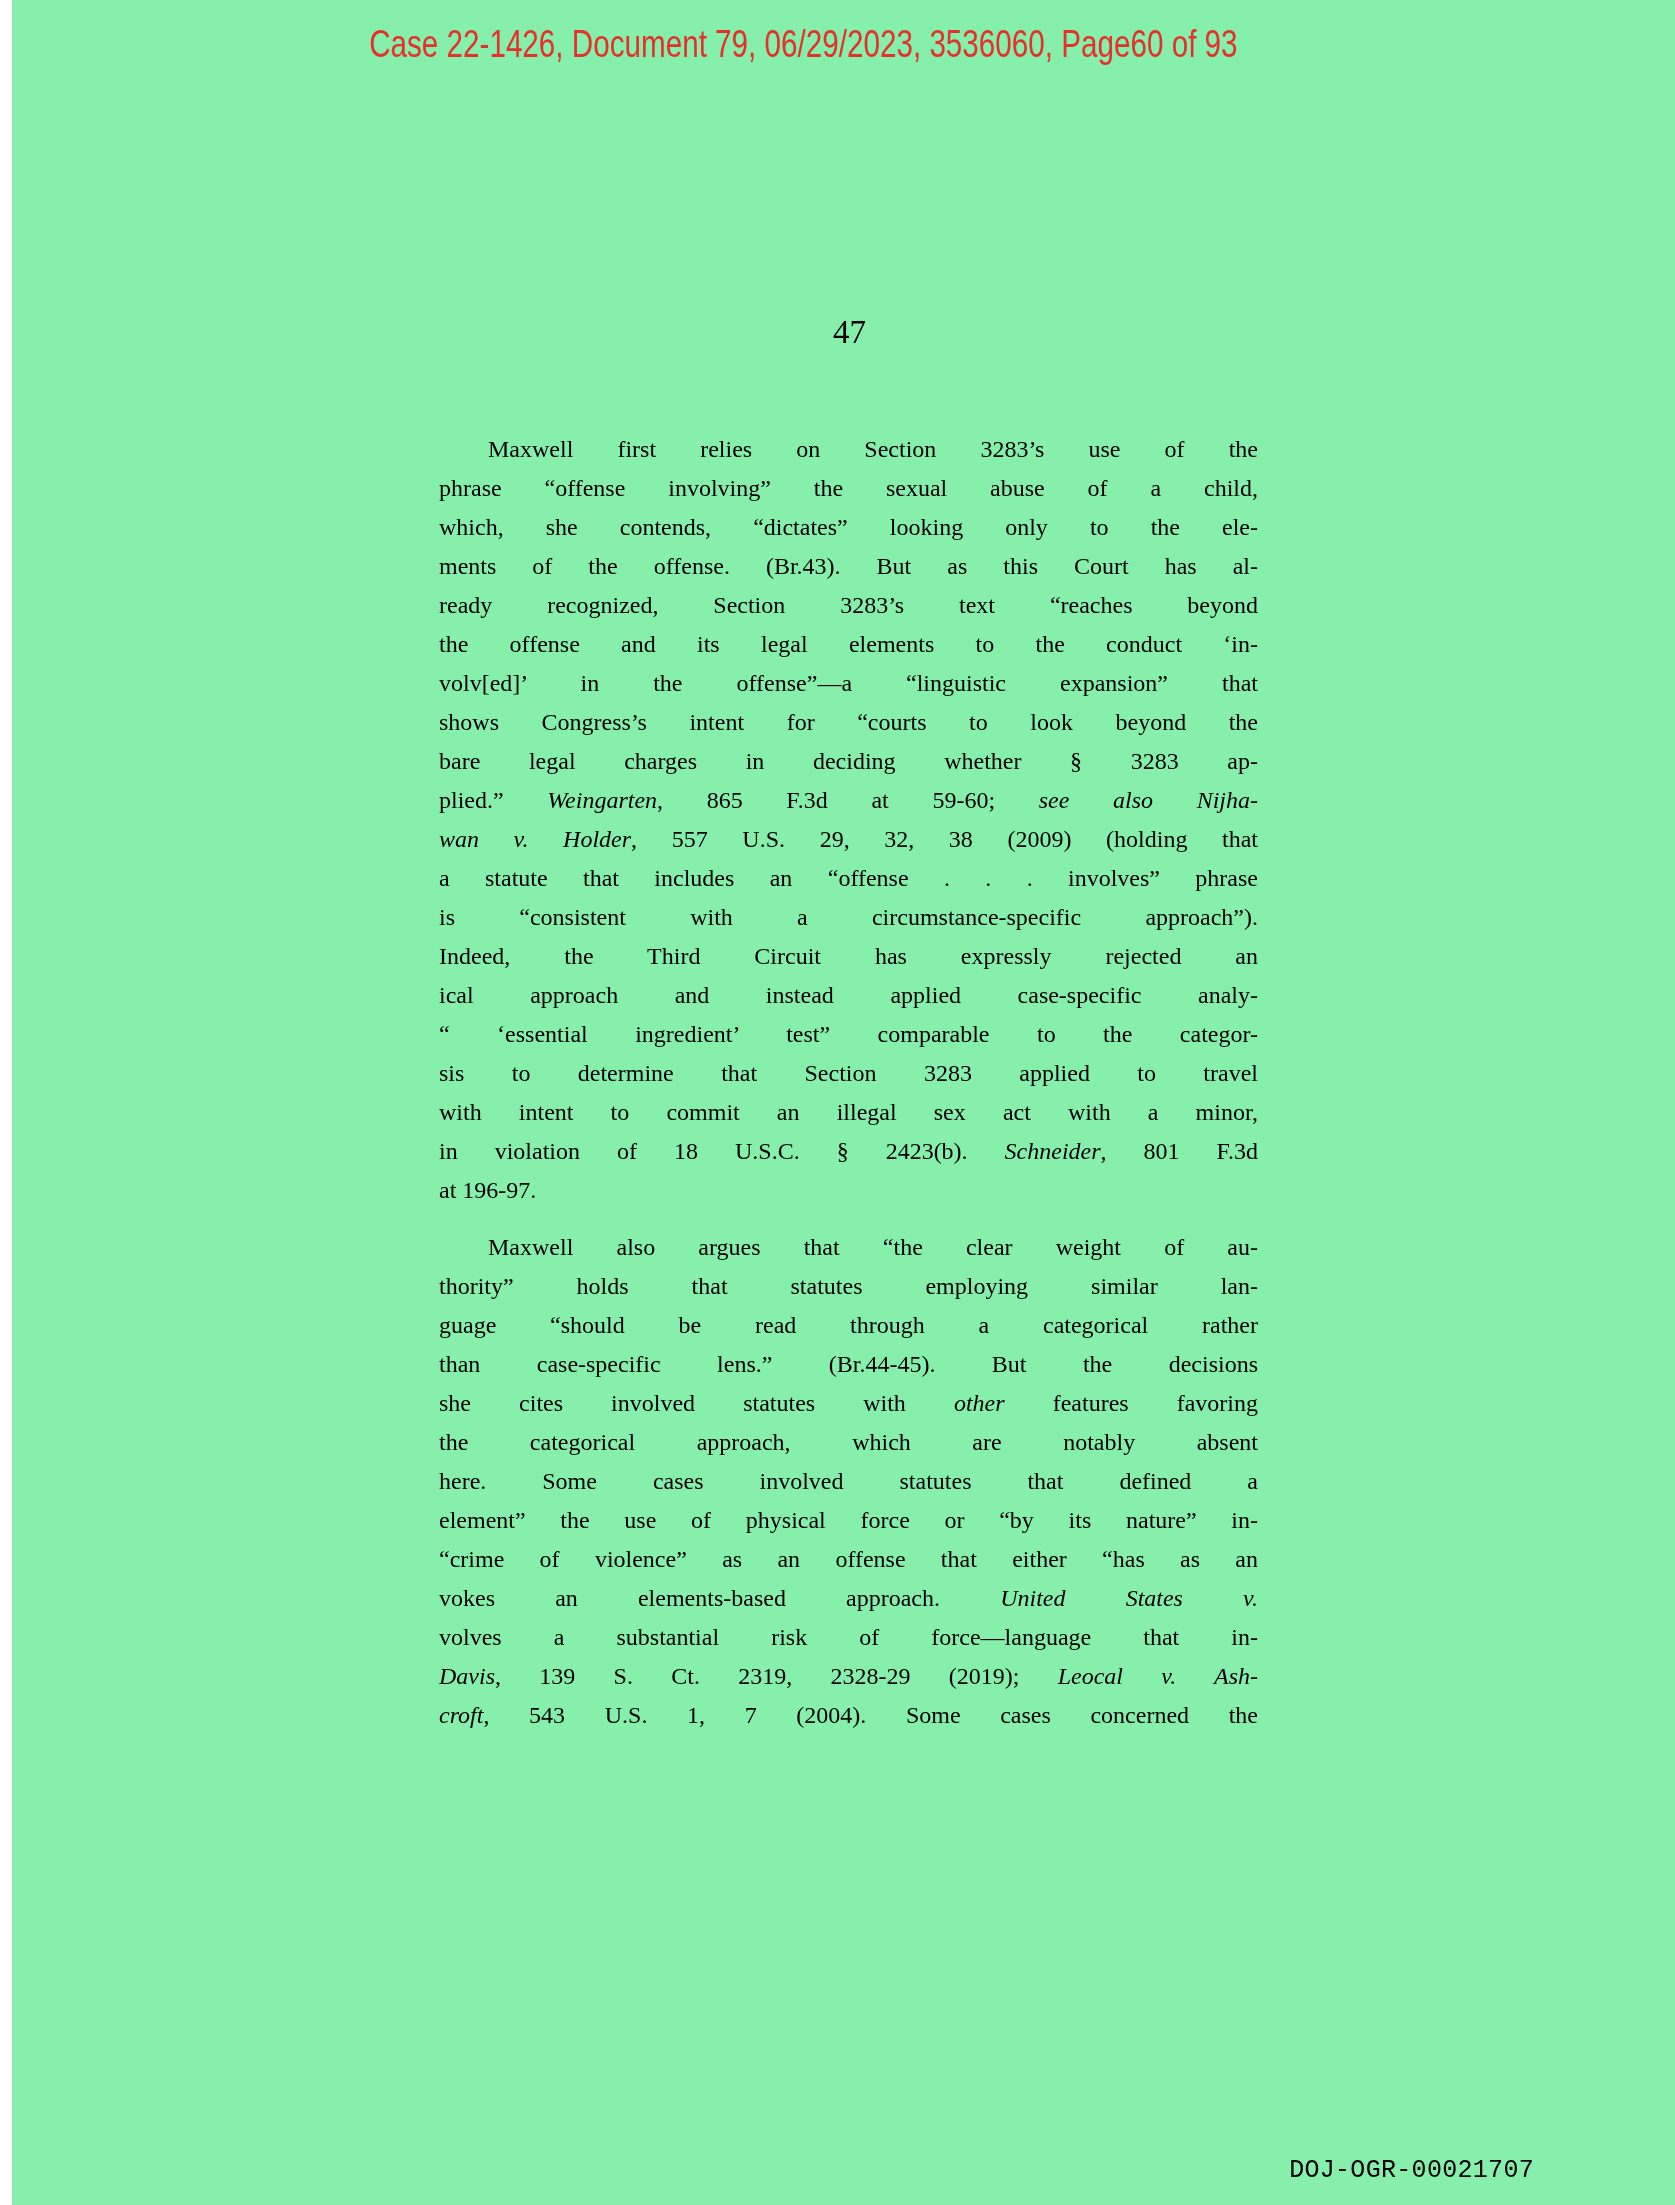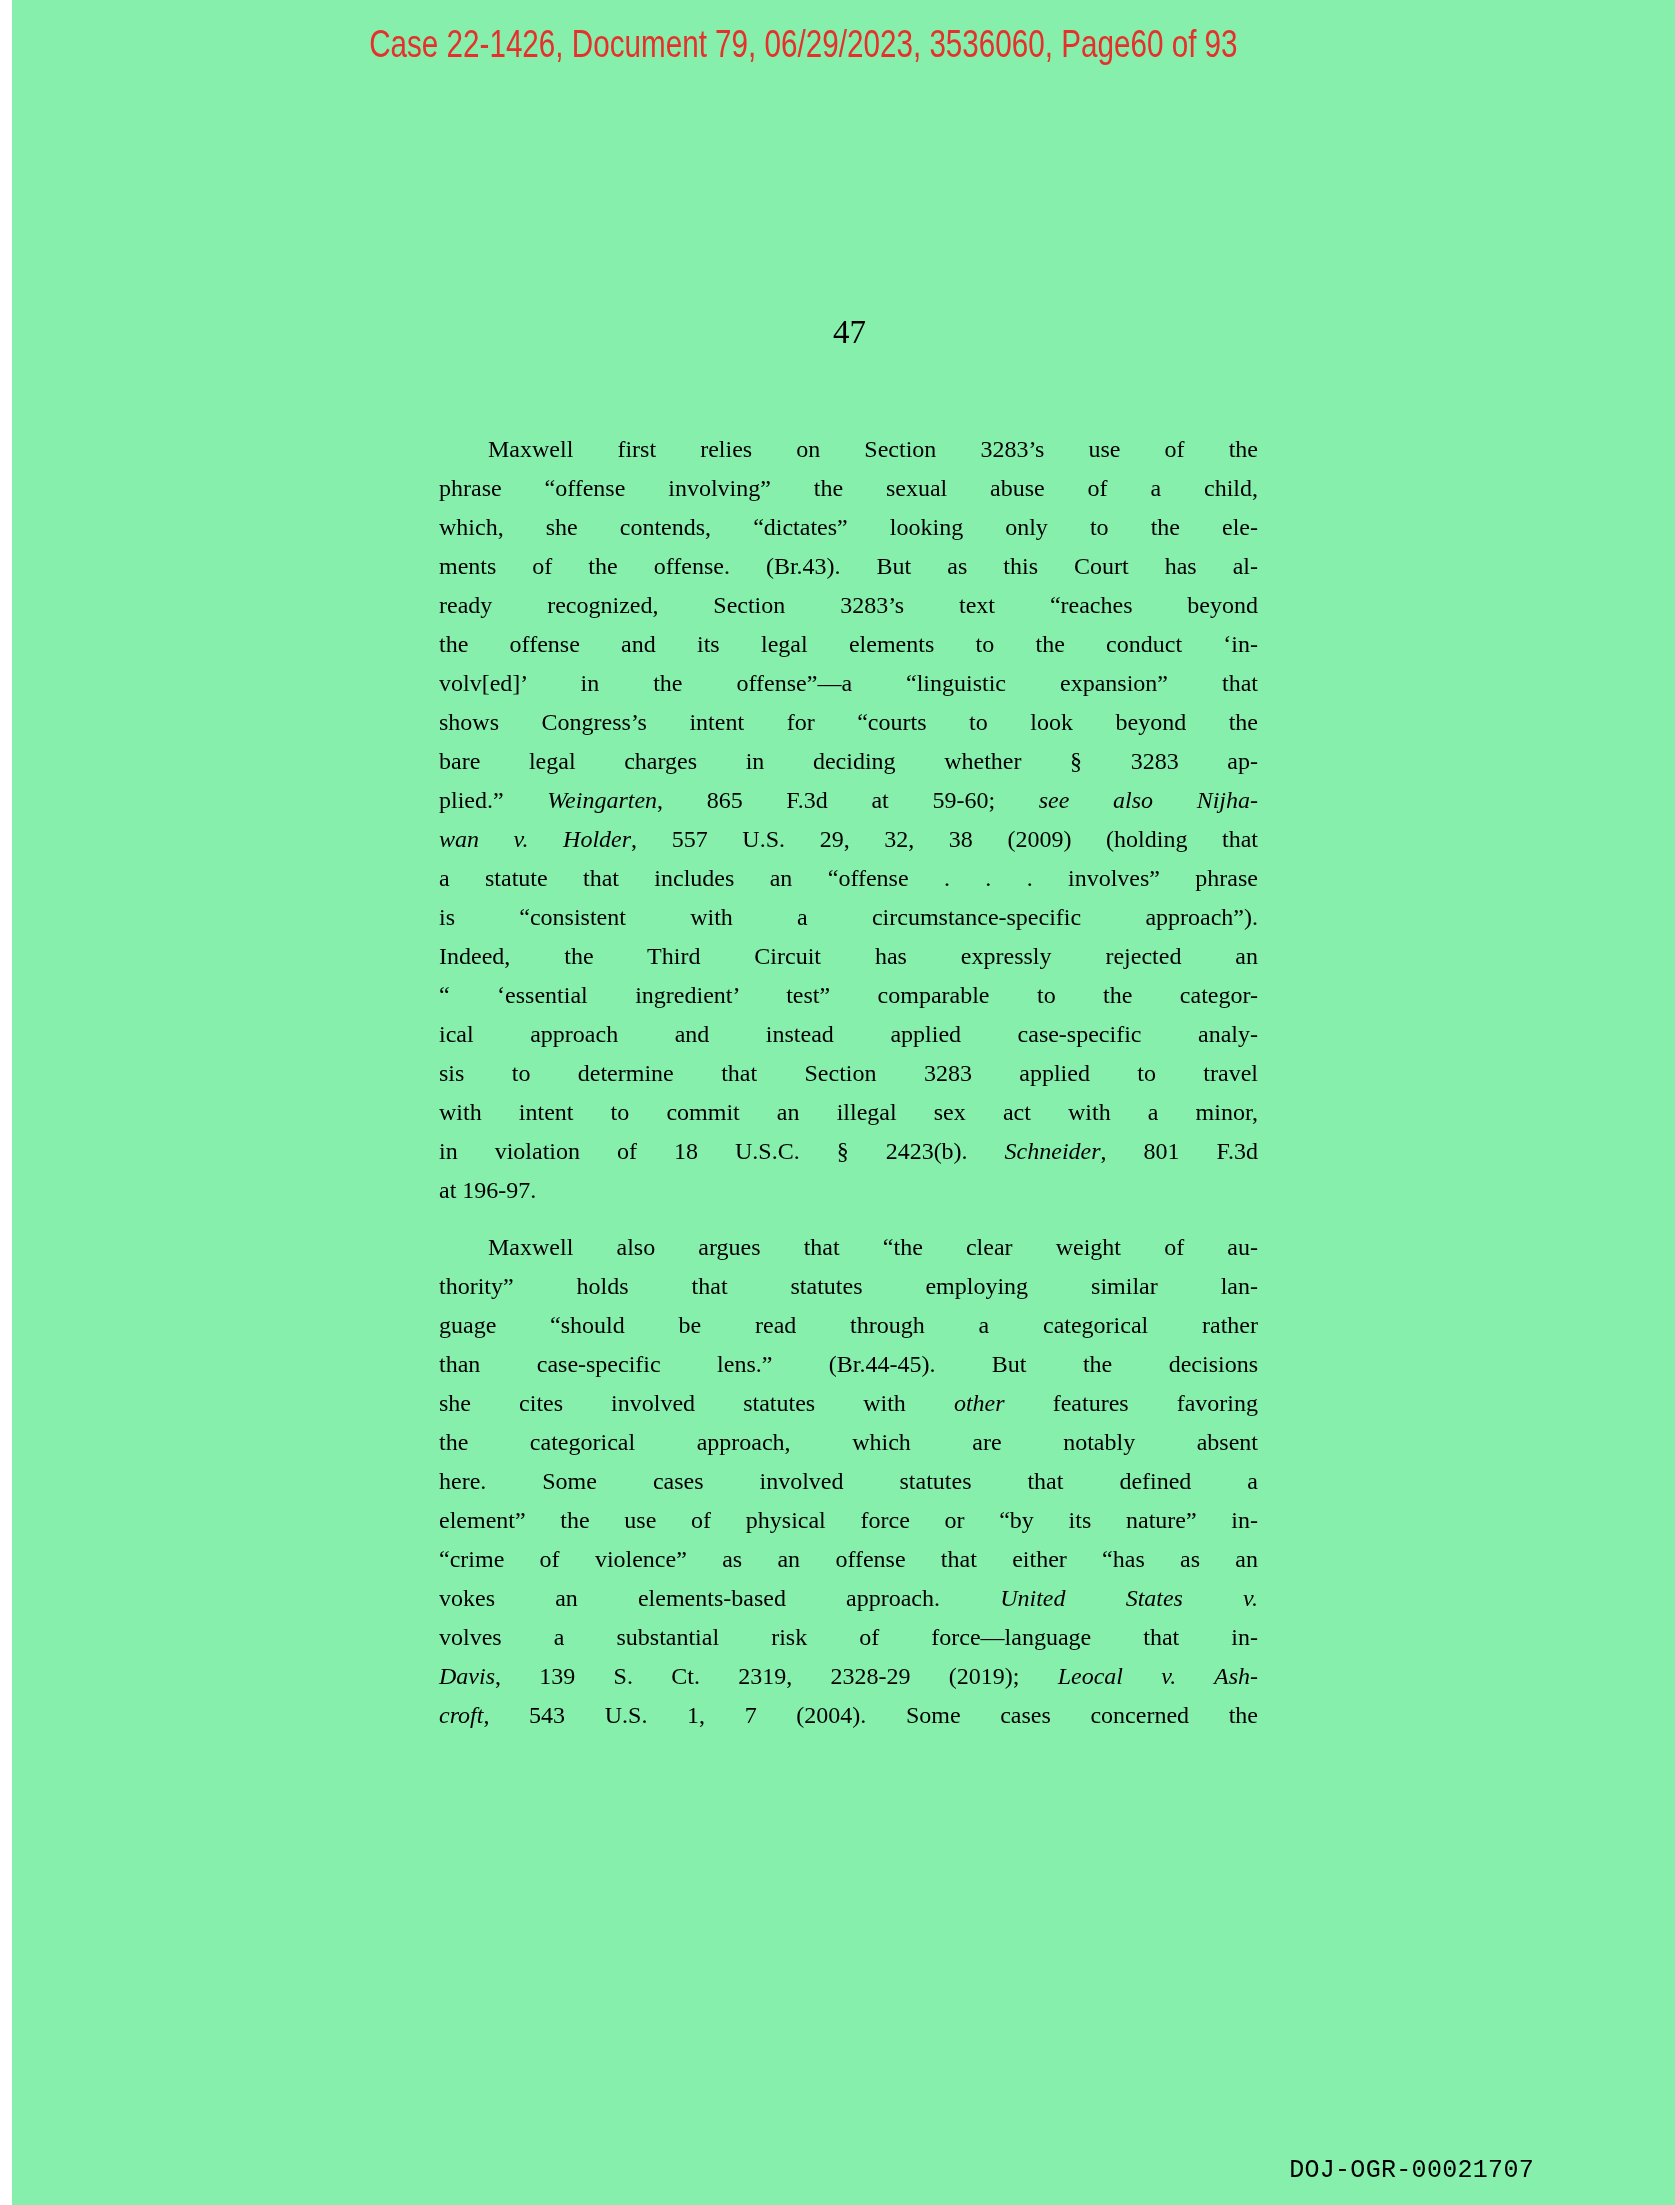--- a/index.html
+++ b/index.html
@@ -89,22 +89,22 @@
         <div class="line"><span>ready recognized, Section 3283’s text “reaches beyond</span></div>
         <div class="line"><span>the offense and its legal elements to the conduct ‘in-</span></div>
         <div class="line"><span>volv[ed]’ in the offense”—a “linguistic expansion” that</span></div>
         <div class="line"><span>shows Congress’s intent for “courts to look beyond the</span></div>
         <div class="line"><span>bare legal charges in deciding whether § 3283 ap-</span></div>
         <div class="line"><span>plied.” </span><i>Weingarten</i><span>, 865 F.3d at 59-60; </span><i>see also Nijha-</i></div>
         <div class="line"><i>wan v. Holder</i><span>, 557 U.S. 29, 32, 38 (2009) (holding that</span></div>
         <div class="line"><span>a statute that includes an “offense . . . involves” phrase</span></div>
         <div class="line"><span>is “consistent with a circumstance-specific approach”).</span></div>
         <div class="line"><span>Indeed, the Third Circuit has expressly rejected an</span></div>
+        <div class="line"><span>ical approach and instead applied case-specific analy-</span></div>
         <div class="line"><span>“ ‘essential ingredient’ test” comparable to the categor-</span></div>
-        <div class="line"><span>ical approach and instead applied case-specific analy-</span></div>
         <div class="line"><span>sis to determine that Section 3283 applied to travel</span></div>
         <div class="line"><span>with intent to commit an illegal sex act with a minor,</span></div>
         <div class="line"><span>in violation of 18 U.S.C. § 2423(b). </span><i>Schneider</i><span>, 801 F.3d</span></div>
         <div class="line last"><span>at 196-97.</span></div>
       </div>
     <div class="para">
         <div class="line indent"><span>Maxwell also argues that “the clear weight of au-</span></div>
         <div class="line"><span>thority” holds that statutes employing similar lan-</span></div>
         <div class="line"><span>guage “should be read through a categorical rather</span></div>
         <div class="line"><span>than case-specific lens.” (Br.44-45). But the decisions</span></div>

